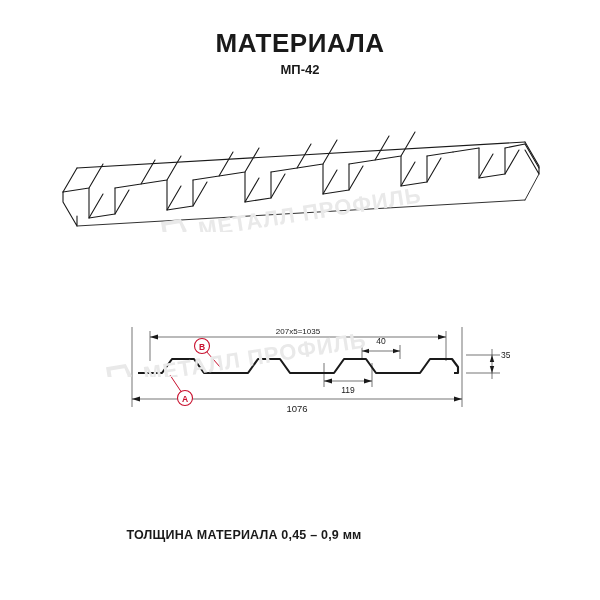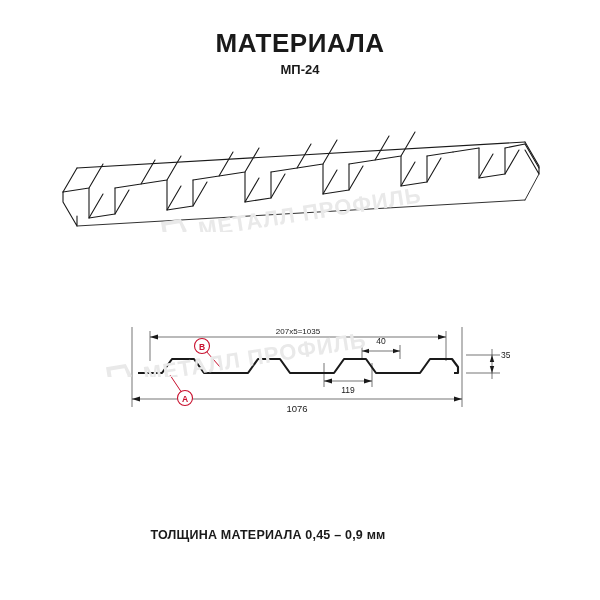--- a/index.html
+++ b/index.html
@@ -44,21 +44,20 @@
   .footer {
     position: absolute;
     top: 528px;
     left: 0;
     width: 488px;
     text-align: center;
     font-size: 12.5px;
     font-weight: bold;
     letter-spacing: 0.2px;
     color: #1a1a1a;
-    margin-left: 24px;
   }
   .iso-wrap {
     position: absolute;
     top: 130px;
     left: 55px;
     width: 490px;
     height: 140px;
   }
   .section-wrap {
     position: absolute;
@@ -77,21 +76,21 @@
   .mark-label {
     font-family: "Liberation Sans", sans-serif;
   }
 </style>
 </head>
 <body>
 
 <div class="page">
 
   <div class="title">МАТЕРИАЛА</div>
-  <div class="subtitle">МП-24</div>
+  <div class="subtitle">МП-42</div>
 
   <div class="iso-wrap">
     <svg viewBox="0 0 490 140" width="490" height="140">
       <g fill="none" stroke="#1a1a1a" stroke-width="1.1" stroke-linejoin="round" stroke-linecap="round">
 
         <path d="M22 38 L470 12"></path>
 
         <path d="M22 38 L8 62"></path>
 
         <path d="M470 12 L484 36 L484 44 L470 20"></path>

